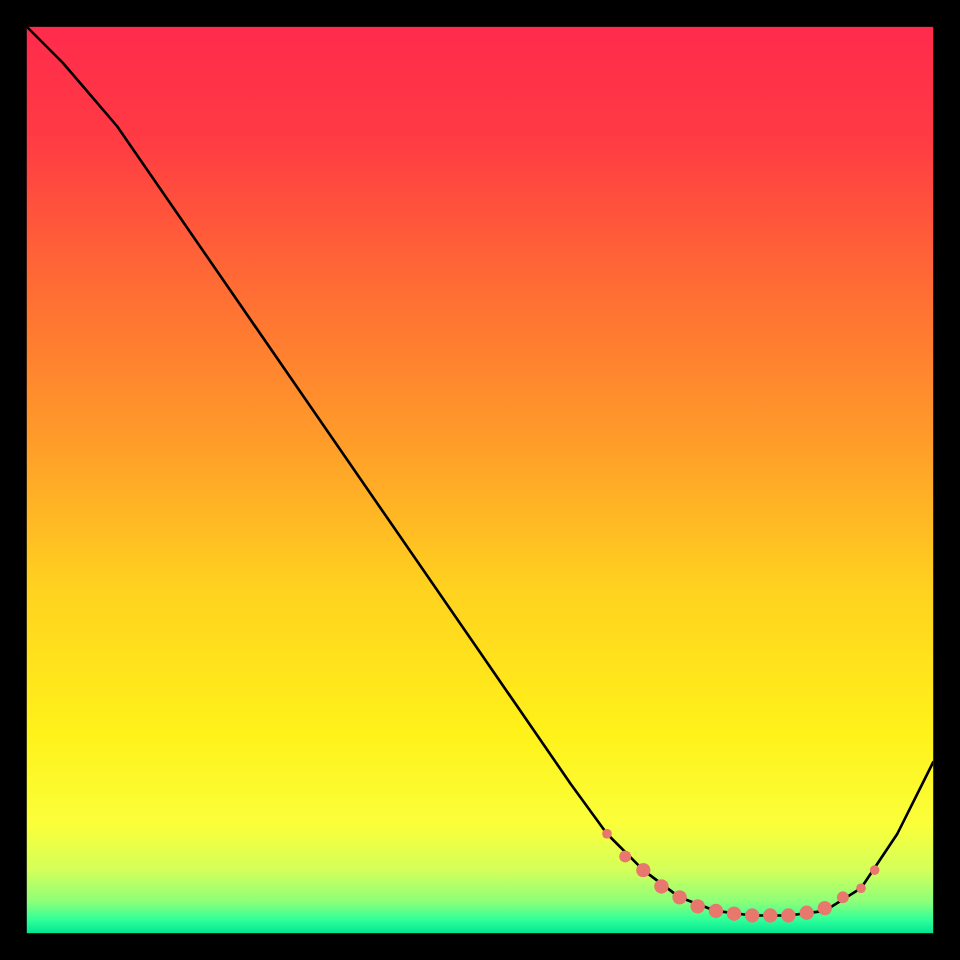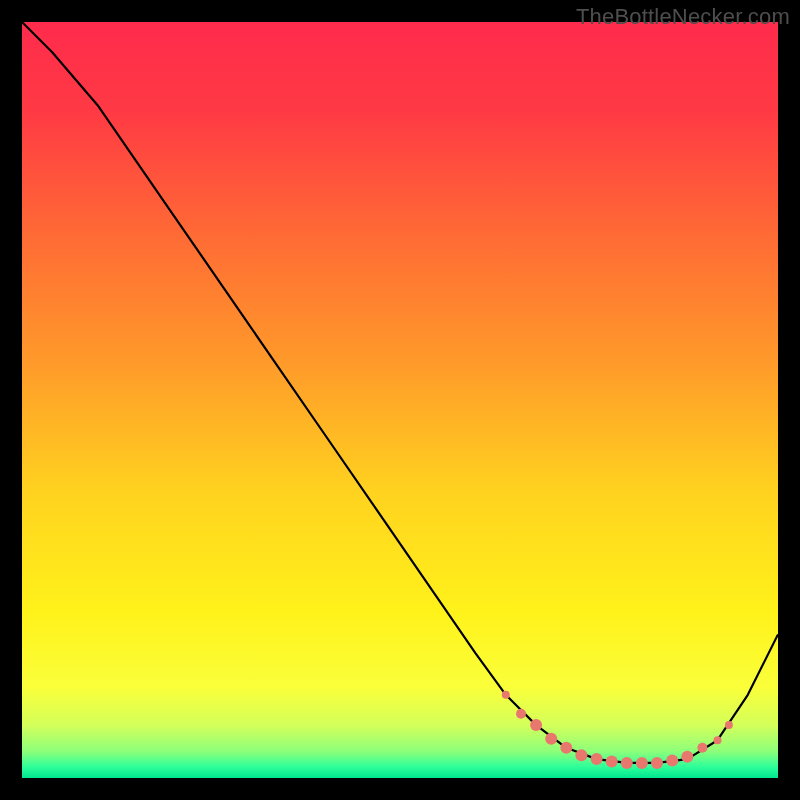--- a/index.html
+++ b/index.html
@@ -77,14 +77,13 @@
           <circle cx="619.9" cy="740.9" r="6" fill="#e8776d"></circle>
           <circle cx="635.0" cy="740.9" r="6" fill="#e8776d"></circle>
           <circle cx="650.2" cy="738.6" r="6" fill="#e8776d"></circle>
           <circle cx="665.3" cy="734.8" r="6" fill="#e8776d"></circle>
           <circle cx="680.4" cy="725.8" r="5" fill="#e8776d"></circle>
           <circle cx="695.5" cy="718.2" r="4" fill="#e8776d"></circle>
           <circle cx="706.9" cy="703.1" r="4" fill="#e8776d"></circle>
         </g>
     </svg>
   </div>
-  <div class="watermark">TheBottleNecker.com</div>
 </div>
 
 </body></html>

